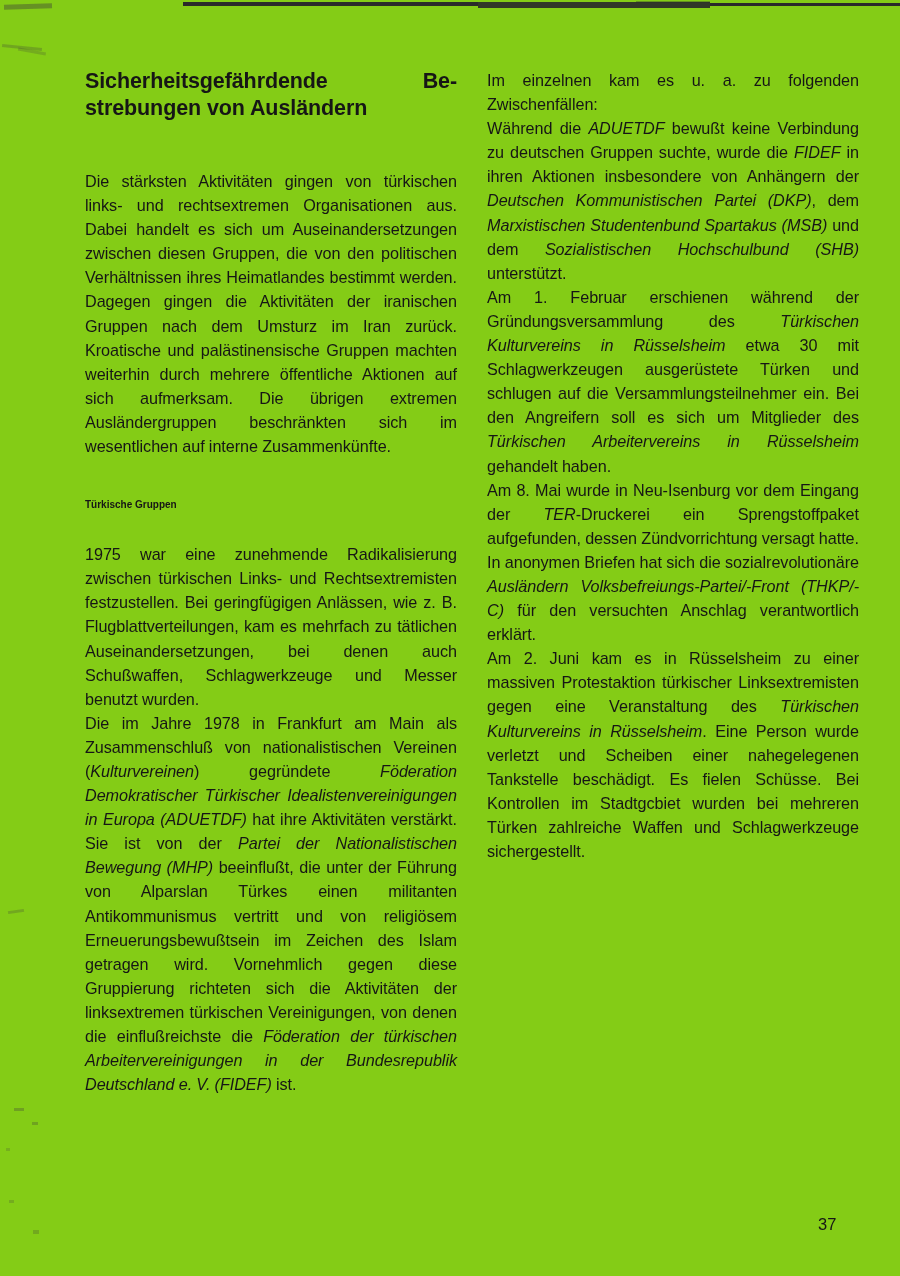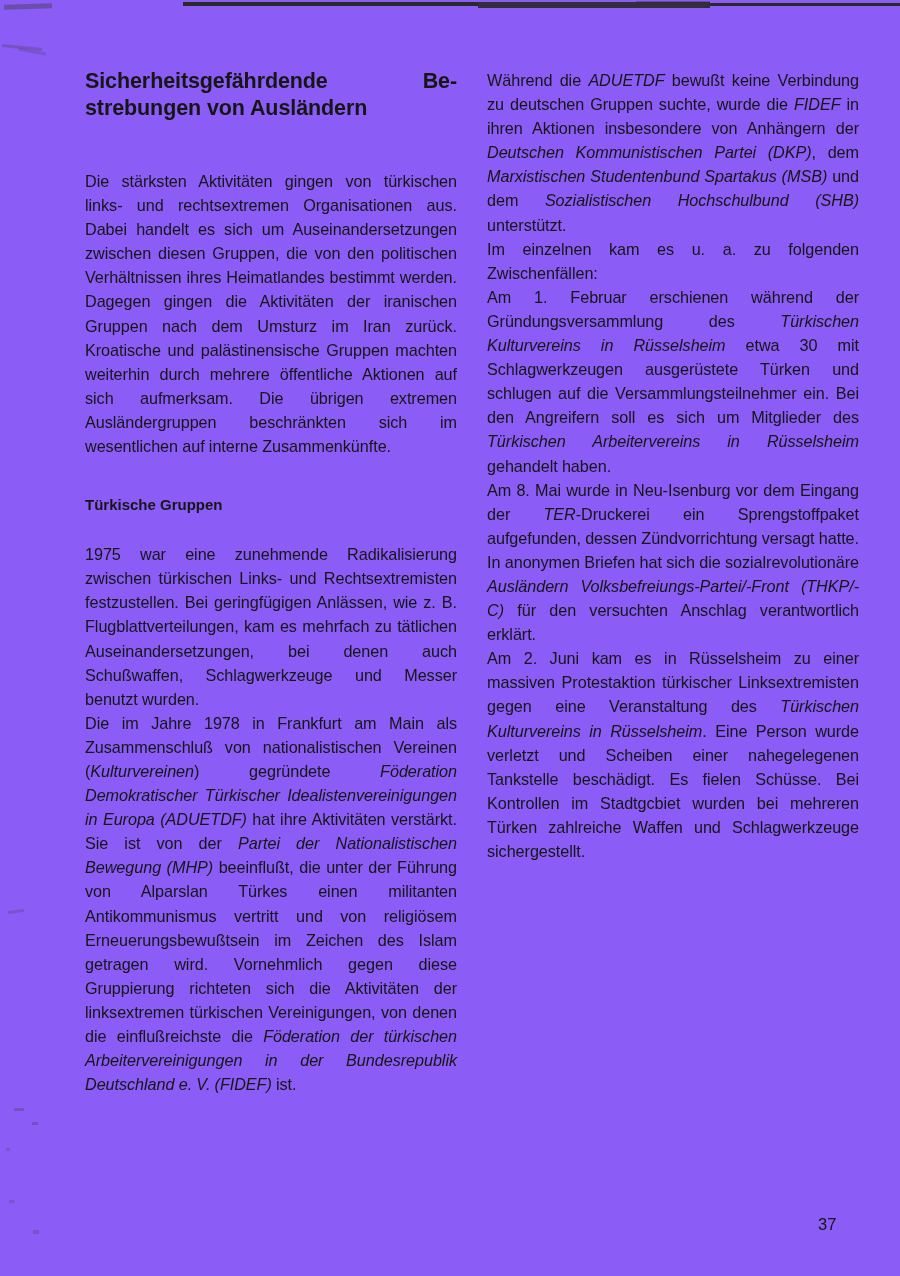--- a/index.html
+++ b/index.html
@@ -8,21 +8,21 @@
     background: #ffffff;
   }
   body {
     font-family: "Liberation Sans", sans-serif;
     color: #161616;
   }
   #page {
     position: relative;
     width: 900px;
     height: 1276px;
-    background: #8b5cf6;
+    background: #84cc16;
     overflow: hidden;
   }
 
   
   .scan-rule {
     position: absolute;
     background: #2a2a2a;
   }
   .scan-rule.r1 { left: 183px; top: 2px;  width: 295px; height: 4px; }
   .scan-rule.r2 { left: 478px; top: 2px;  width: 232px; height: 6px; opacity: .92; }
@@ -64,21 +64,21 @@
     font-weight: bold;
     letter-spacing: -0.1px;
     text-align: justify;
     text-align-last: justify;
   }
   h1.title .ln { display: block; }
   h1.title .ln:last-child { text-align-last: left; }
 
   h2.subhead {
     margin: 0;
-    font-size: 15px;
+    font-size: 10px;
     line-height: 20px;
     font-weight: bold;
   }
 
   p.body {
     margin: 0;
     font-size: 16.2px;
     line-height: 24.1px;
     text-align: justify;
     letter-spacing: -0.05px;
@@ -139,23 +139,23 @@
 
     <div class="gap-after-head"></div>
 
     <p class="body last-ragged">1975 war eine zunehmende Radikalisierung zwischen türkischen Links- und Rechtsextremisten festzustellen. Bei geringfügigen Anlässen, wie z. B. Flugblattverteilungen, kam es mehrfach zu tätlichen Auseinandersetzungen, bei denen auch Schußwaffen, Schlagwerkzeuge und Messer benutzt wurden.</p>
 
     <p class="body last-ragged">Die im Jahre 1978 in Frankfurt am Main als Zusammenschluß von nationalistischen Vereinen (<i>Kulturvereinen</i>) gegründete <i>Föderation Demokratischer Türkischer Idealistenvereinigungen in Europa (ADUETDF)</i> hat ihre Aktivitäten verstärkt. Sie ist von der <i>Partei der Nationalistischen Bewegung (MHP)</i> beeinflußt, die unter der Führung von Alparslan Türkes einen militanten Antikommunismus vertritt und von religiösem Erneuerungsbewußtsein im Zeichen des Islam getragen wird. Vornehmlich gegen diese Gruppierung richteten sich die Aktivitäten der linksextremen türkischen Vereinigungen, von denen die einflußreichste die <i>Föderation der türkischen Arbeitervereinigungen in der Bundesrepublik Deutschland e. V. (FIDEF)</i> ist.</p>
   </div>
 
   <div class="col col-right">
 
+    <p class="body last-ragged">Im einzelnen kam es u. a. zu folgenden Zwischenfällen:</p>
+
     <p class="body last-ragged">Während die <i>ADUETDF</i> bewußt keine Verbindung zu deutschen Gruppen suchte, wurde die <i>FIDEF</i> in ihren Aktionen insbesondere von Anhängern der <i>Deutschen Kommunistischen Partei (DKP)</i>, dem <i>Marxistischen Studentenbund Spartakus (MSB)</i> und dem <i>Sozialistischen Hochschulbund (SHB)</i> unterstützt.</p>
-
-    <p class="body last-ragged">Im einzelnen kam es u. a. zu folgenden Zwischenfällen:</p>
 
 
     <p class="body last-ragged">Am 1. Februar erschienen während der Gründungsversammlung des <i>Türkischen Kulturvereins in Rüsselsheim</i> etwa 30 mit Schlagwerkzeugen ausgerüstete Türken und schlugen auf die Versammlungsteilnehmer ein. Bei den Angreifern soll es sich um Mitglieder des <i>Türkischen Arbeitervereins in Rüsselsheim</i> gehandelt haben.</p>
 
     <p class="body last-ragged">Am 8. Mai wurde in Neu-Isenburg vor dem Eingang der <i>TER</i>-Druckerei ein Sprengstoffpaket aufgefunden, dessen Zündvorrichtung versagt hatte. In anonymen Briefen hat sich die sozialrevolutionäre <i>Ausländern Volksbefreiungs-Partei/-Front (THKP/-C)</i> für den versuchten Anschlag verantwortlich erklärt.</p>
 
     <p class="body last-ragged">Am 2. Juni kam es in Rüsselsheim zu einer massiven Protestaktion türkischer Linksextremisten gegen eine Veranstaltung des <i>Türkischen Kulturvereins in Rüsselsheim</i>. Eine Person wurde verletzt und Scheiben einer nahegelegenen Tankstelle beschädigt. Es fielen Schüsse. Bei Kontrollen im Stadtgcbiet wurden bei mehreren Türken zahlreiche Waffen und Schlagwerkzeuge sichergestellt.</p>
 
   </div>
 

